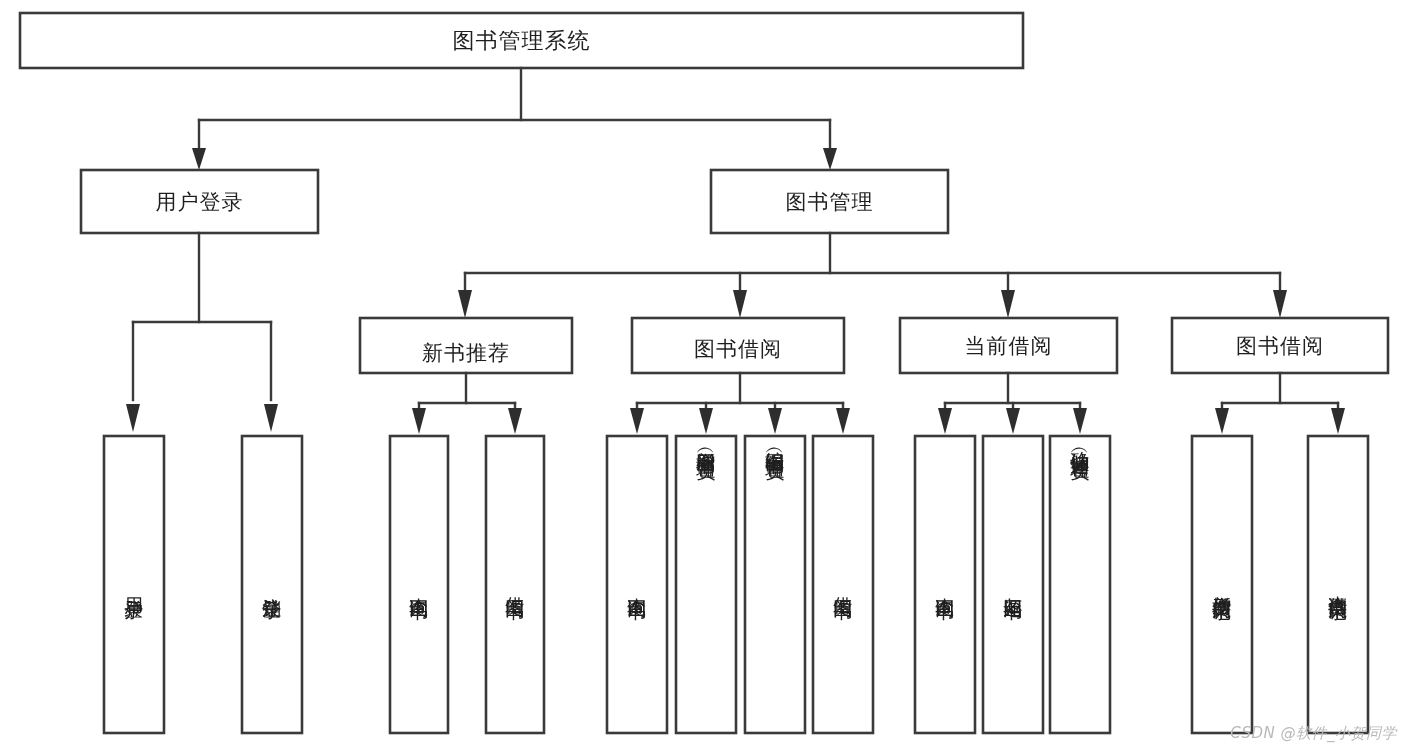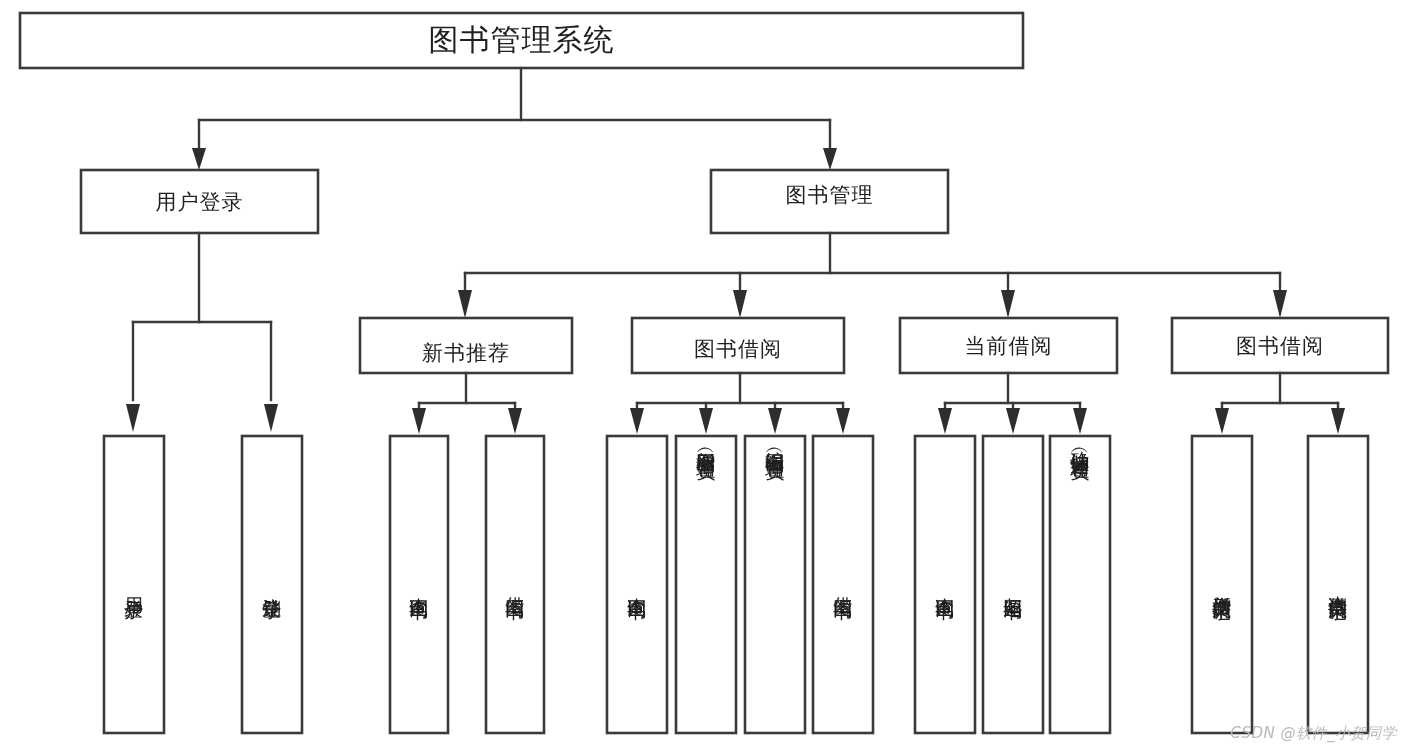--- a/index.html
+++ b/index.html
@@ -80,21 +80,21 @@
     pointer-events: none;
   }
   .htext {
     font-family: "DejaVu Sans", "Liberation Sans", sans-serif;
     font-size: 21px;
     color: #1f1f1f;
     letter-spacing: 1px;
     white-space: nowrap;
   }
   .htext.root {
-    font-size: 30px;
+    font-size: 22px;
   }
 </style>
 </head>
 <body>
 
 <div id="diagram-root">
 
   <svg class="diagram-canvas" viewBox="0 0 1405 747">
 
     <rect class="node-box" x="20" y="13" width="1003" height="55"></rect>
@@ -189,21 +189,21 @@
   </svg>
 
   <div class="htext-wrap" style="left:20px; top:13px; width:1003px; height:55px;">
     <span class="htext root">图书管理系统</span>
   </div>
 
   <div class="htext-wrap" style="left:81px; top:170px; width:237px; height:63px;">
     <span class="htext">用户登录</span>
   </div>
 
-  <div class="htext-wrap" style="left:711px; top:163px; width:237px; height:63px;">
+  <div class="htext-wrap" style="left:711px; top:170px; width:237px; height:63px;">
     <span class="htext">图书管理</span>
   </div>
 
   <div class="htext-wrap" style="left:360px; top:318px; width:212px; height:70px;">
     <span class="htext">新书推荐</span>
   </div>
 
   <div class="htext-wrap" style="left:632px; top:318px; width:212px; height:62px;">
     <span class="htext">图书借阅</span>
   </div>

